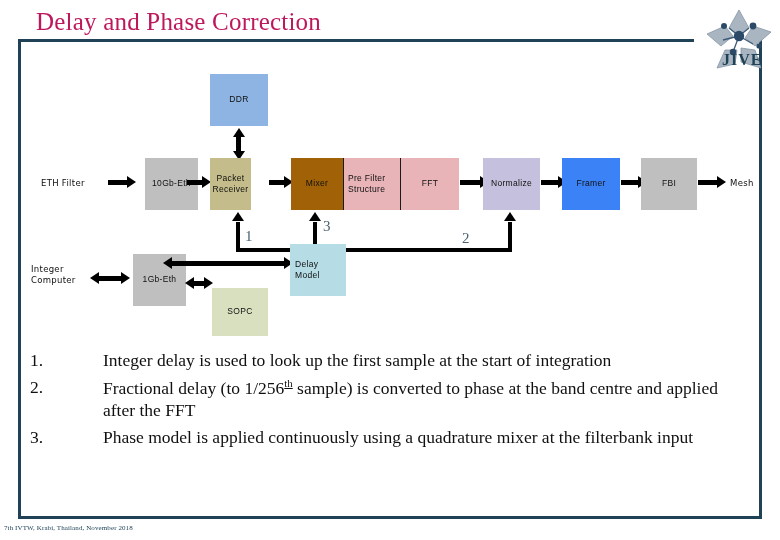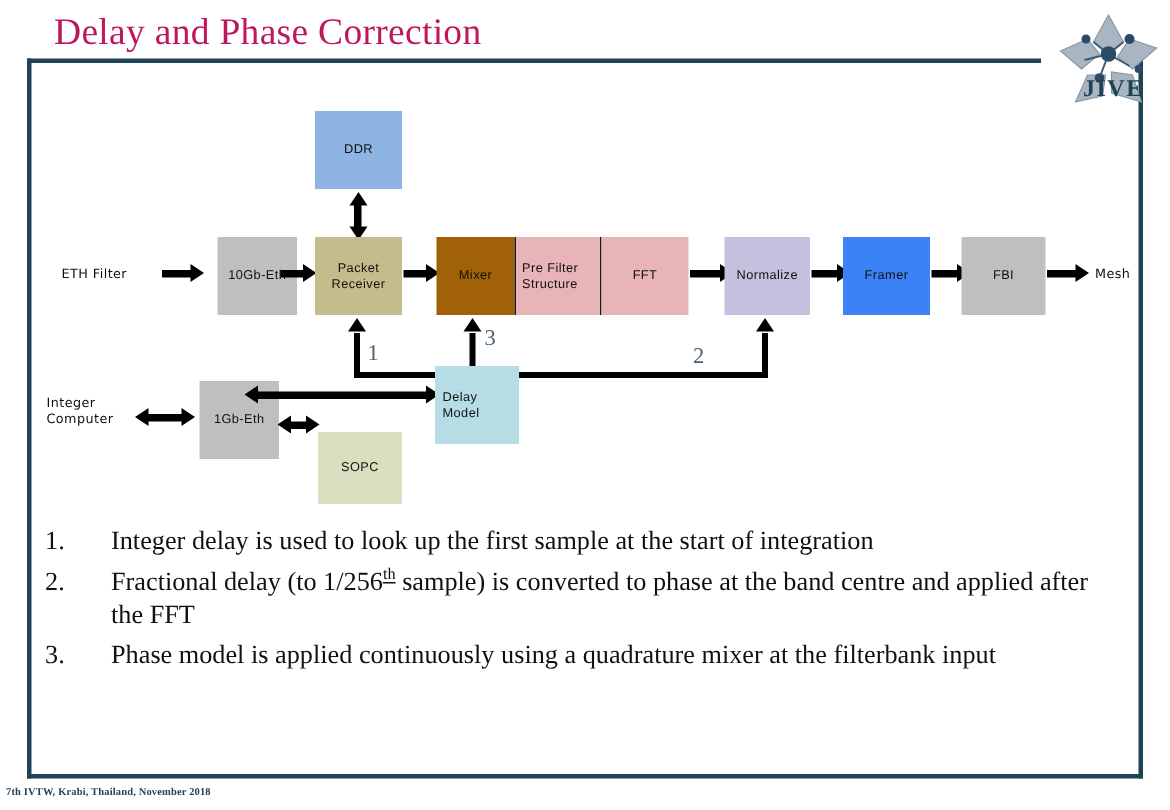--- a/index.html
+++ b/index.html
@@ -117,30 +117,30 @@
     position: absolute;
     left: 30px;
     top: 350px;
     width: 700px;
     font-family: "Liberation Serif", serif;
     font-size: 17.5px;
     color: #101010;
   }
   .bullet-row { display: flex; margin-bottom: 6px; }
   .bullet-num { width: 44px; flex: 0 0 44px; }
-  .bullet-text { flex: 1; line-height: 1.22; }
+  .bullet-text { flex: 1; line-height: 1.22; margin-left: 29px; }
   .bullet-text sup { font-size: 0.62em; vertical-align: super; text-decoration: underline; }
 
   
   #footer {
     position: absolute;
     left: 4px;
     top: 524px;
     font-family: "Liberation Serif", serif;
-    font-weight: bold;
+    font-weight: normal;
     font-size: 7px;
     color: #1f4257;
     letter-spacing: 0.1px;
     white-space: nowrap;
   }
 </style>
 </head>
 <body>
 
 <div id="slide-title">Delay and Phase Correction</div>
@@ -183,21 +183,21 @@
 
 <div class="lbl" style="left:41px; top:178px;">ETH Filter</div>
 <div class="seg" style="left:108px; top:180px; width:20px; height:5px;"></div>
 <div class="ah ah-r" style="left:127px; top:176px;"></div>
 
 <div class="blk" style="left:133px; top:158px; width:53px; height:52px; background:#bfbfbf;margin-left:12px;">10Gb-Eth</div>
 
 <div class="seg" style="left:187px; top:180px; width:16px; height:5px;"></div>
 <div class="ah ah-r" style="left:202px; top:176px;"></div>
 
-<div class="blk" style="left:210px; top:158px; width:58px; height:52px; background:#c4bc8a;">
+<div class="blk" style="left:210px; top:158px; width:41px; height:52px; background:#c4bc8a;">
   <span style="white-space:pre-line;">Packet
 Receiver</span>
 </div>
 
 <div class="seg" style="left:269px; top:180px; width:16px; height:5px;"></div>
 <div class="ah ah-r" style="left:284px; top:176px;"></div>
 
 <div class="blk" style="left:291px; top:158px; width:52px; height:52px; background:#a16207;">Mixer</div>
 <div class="divider" style="left:343px; top:158px; height:52px;"></div>
 <div class="blk" style="left:344px; top:158px; width:56px; height:52px; background:#e8b4b8; justify-content:flex-start; padding-left:4px; text-align:left;">

